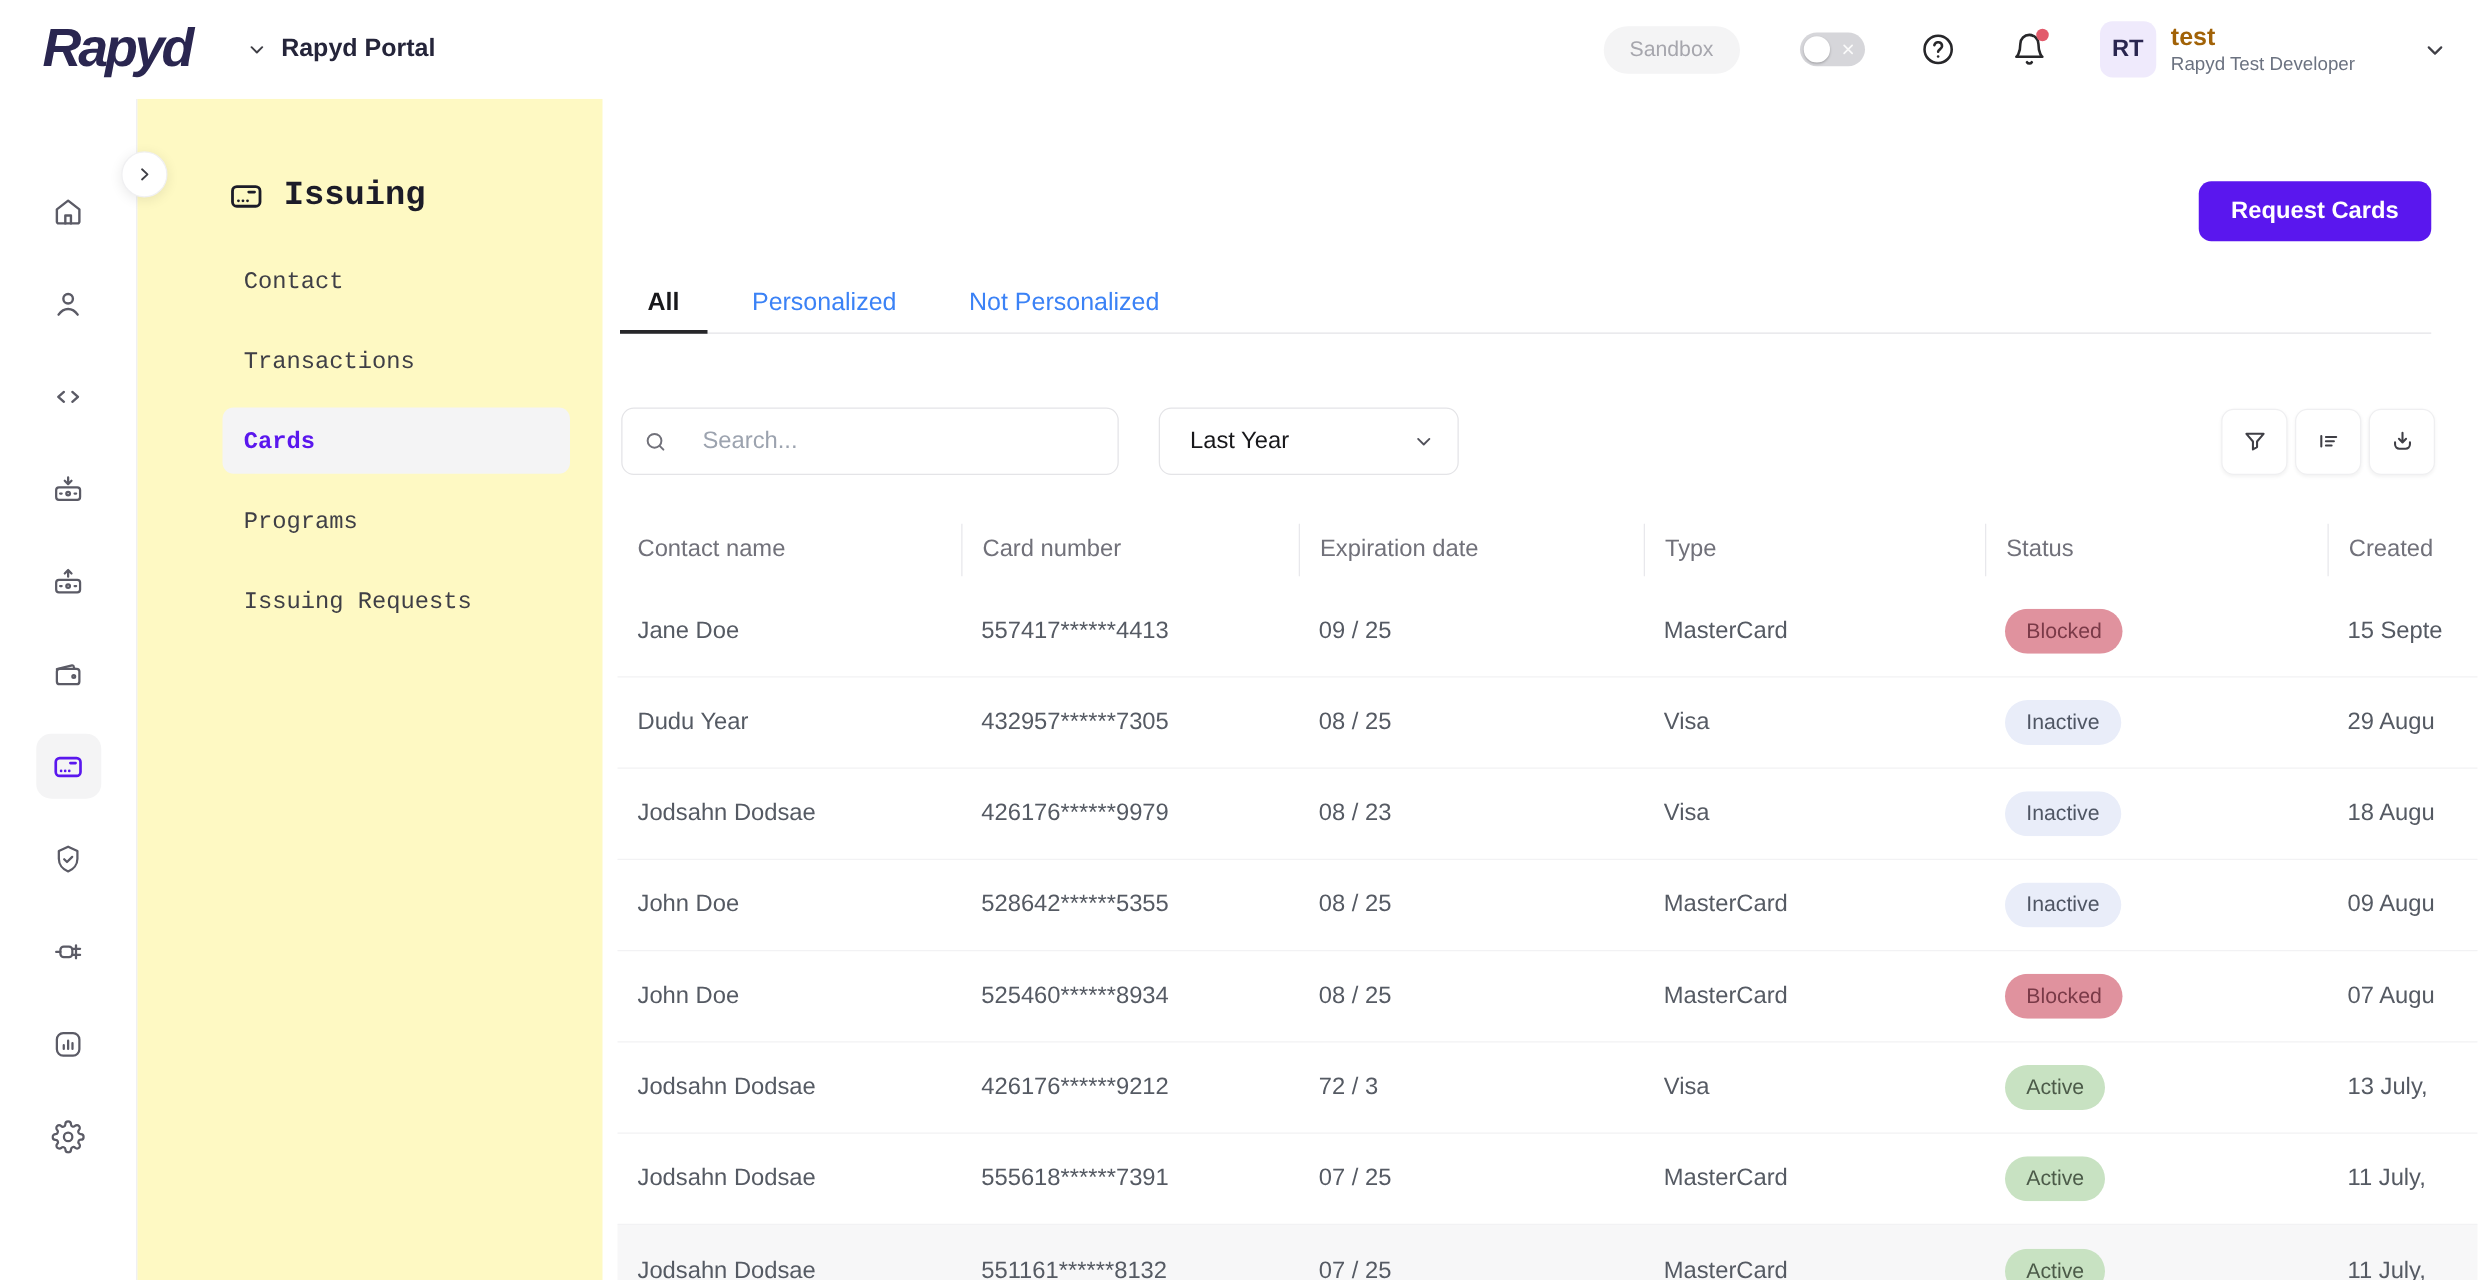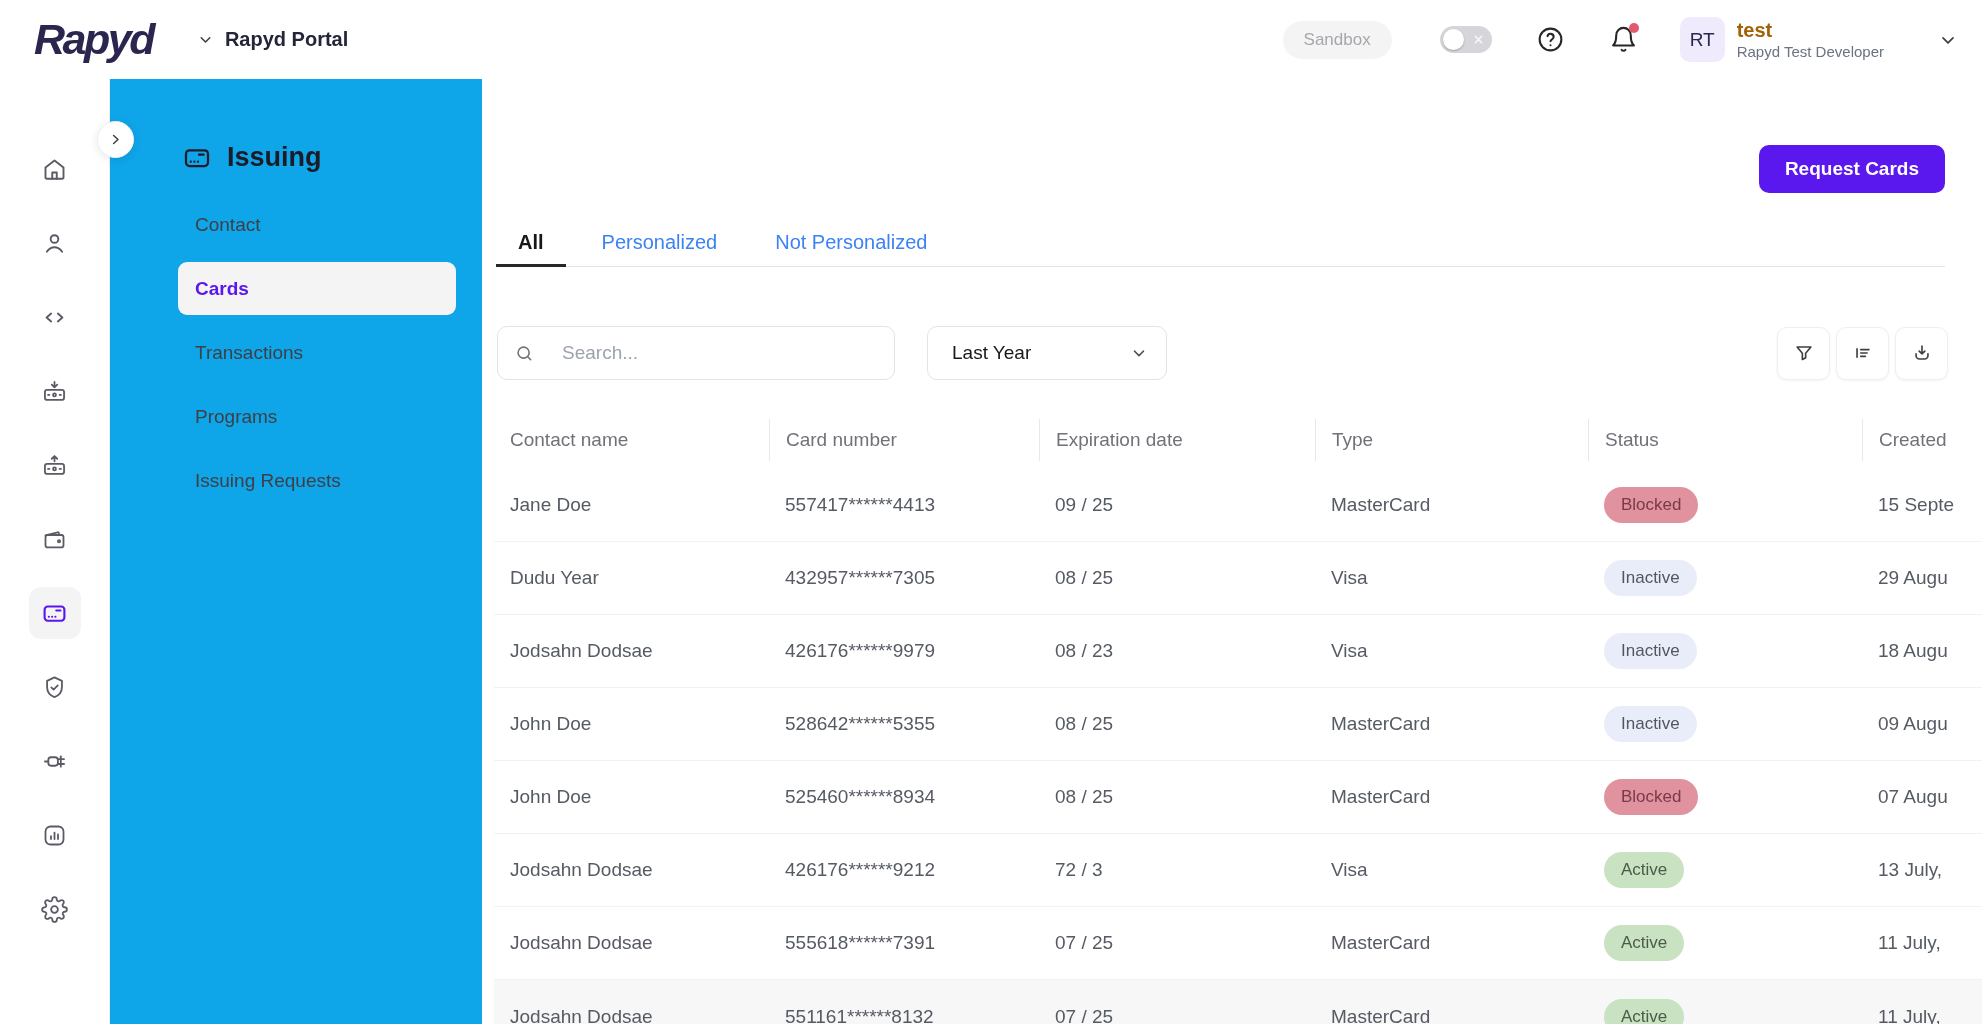--- a/index.html
+++ b/index.html
@@ -18,41 +18,41 @@
   .portal svg { width:17px; height:17px; color:#3f3f46; }
   .topbar-right { margin-left:auto; display:flex; align-items:center; }
   .sandbox-pill { background:#f4f4f5; color:#a6a6ad; font-size:17px; padding:9px 21px; border-radius:999px; }
   .toggle { width:52px; height:27px; background:#d6d6da; border-radius:999px; position:relative; margin-left:48px; cursor:pointer; border:none; }
   .knob { position:absolute; left:3px; top:3px; width:21px; height:21px; background:#fff; border-radius:50%; box-shadow:0 1px 2px rgba(0,0,0,.25); }
   .toggle-x { position:absolute; right:8px; top:8px; width:11px; height:11px; color:#fafafa; }
   .plain-btn { background:none; border:none; cursor:pointer; color:#27272a; margin-left:44px; position:relative; }
   .plain-btn svg { width:29px; height:29px; }
   .bell-dot { position:absolute; top:-2px; right:-1px; width:10px; height:10px; border-radius:50%; background:#E25A6B; }
   .avatar { width:45px; height:45px; border-radius:10px; background:#EFEAFC; color:#2A2650; display:flex;
-    align-items:center; justify-content:center; font-weight:400; font-size:19px; margin-left:42px; cursor:pointer; }
+    align-items:center; justify-content:center; font-weight:700; font-size:19px; margin-left:42px; cursor:pointer; }
   .user-meta { margin-left:12px; }
   .user-name { font-size:20px; font-weight:700; color:#a16207; line-height:1.15; }
   .user-role { font-size:15px; color:#6b7280; margin-top:1px; }
   .user-chevron { margin-left:54px; background:none; border:none; color:#3f3f46; cursor:pointer; }
   .user-chevron svg { width:20px; height:20px; }
 
   
   .iconbar { position:absolute; top:79px; left:0; width:110px; bottom:0; border-right:1px solid #ececee;
     display:flex; flex-direction:column; align-items:center; padding-top:64px; gap:22px; background:#fff; }
   .nav-btn { width:52px; height:52px; border-radius:12px; display:flex; align-items:center; justify-content:center;
     color:#5b5b66; background:transparent; border:none; cursor:pointer; flex:0 0 auto; }
   .nav-btn svg { width:27px; height:27px; }
   .nav-btn.active { background:#f4f4f5; color:#5A17EE; }
   .expand-btn { position:absolute; left:97px; top:121px; width:37px; height:37px; border-radius:50%; background:#fff;
     border:1px solid #f0f0f2; box-shadow:0 2px 10px rgba(0,0,0,.09); display:flex; align-items:center; justify-content:center;
     color:#3f3f46; z-index:6; cursor:pointer; }
   .expand-btn svg { width:15px; height:15px; }
 
   
-  .submenu { position:absolute; left:110px; top:79px; width:372px; bottom:0; background:#0ea5e9; }
+  .submenu { position:absolute; left:110px; top:79px; width:372px; bottom:0; background:#fef9c3;font-family:Liberation Mono, monospace; }
   .submenu-title { position:absolute; left:72px; top:63px; display:flex; align-items:center; gap:15px;
     font-size:27px; font-weight:600; color:#1c1c28; }
   .submenu-title svg { width:30px; height:30px; }
   .submenu-items { position:absolute; left:68px; top:119px; width:278px; }
   .submenu-item { height:53px; display:flex; align-items:center; padding-left:17px; margin-bottom:11px;
     border-radius:9px; font-size:19px; color:#3f3f46; cursor:pointer; }
   .submenu-item.active { background:#f4f4f5; color:#5A17EE; font-weight:700; }
 
   
   .main { position:absolute; left:494px; top:79px; right:0; bottom:0; }
@@ -224,22 +224,22 @@
   <div class="submenu-title">
     <svg viewBox="0 0 24 24" fill="none" stroke="currentColor" stroke-width="1.8" stroke-linecap="round" stroke-linejoin="round">
         <rect x="3.2" y="5.8" width="17.6" height="12.6" rx="2.8"></rect>
         <path d="M7 14.9h.01M9.9 14.9h.01M12.8 14.9h.01"></path>
         <path d="M13.6 9.3h3.7"></path>
       </svg>
     <span>Issuing</span>
   </div>
   <div class="submenu-items" id="submenu-items">
       <div class="submenu-item">Contact</div>
+      <div class="submenu-item">Transactions</div>
       <div class="submenu-item active">Cards</div>
-      <div class="submenu-item">Transactions</div>
       <div class="submenu-item">Programs</div>
       <div class="submenu-item">Issuing Requests</div>
     </div>
 </aside>
 
 <main class="main">
   <button class="request-btn">Request Cards</button>
 
   <div class="tabs" id="tabs">
       <button class="tab active">All</button>

